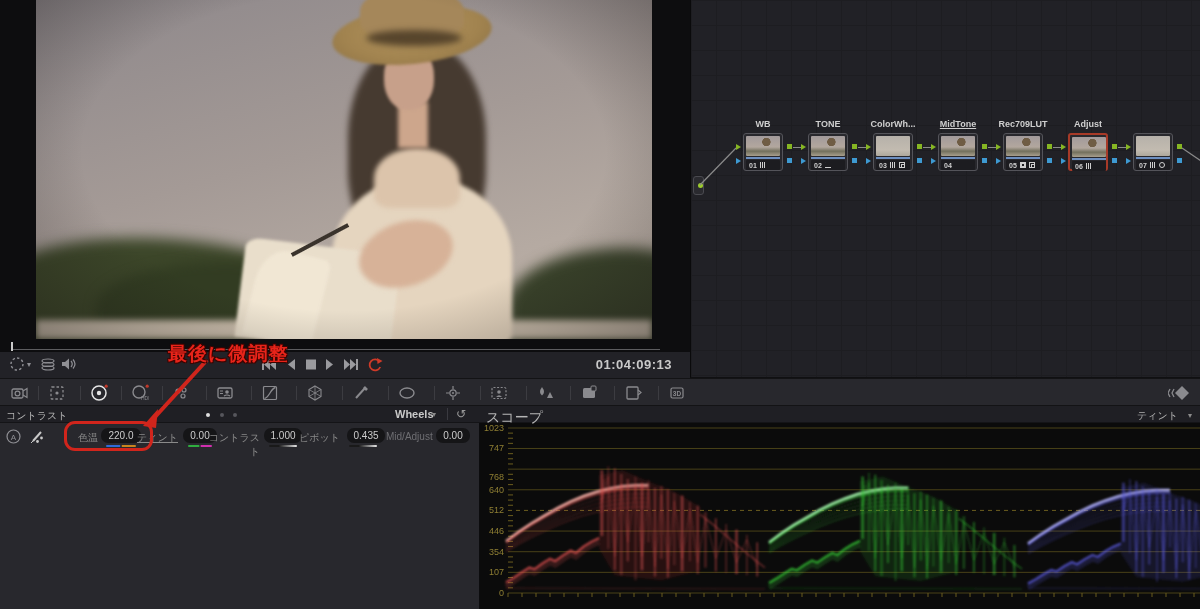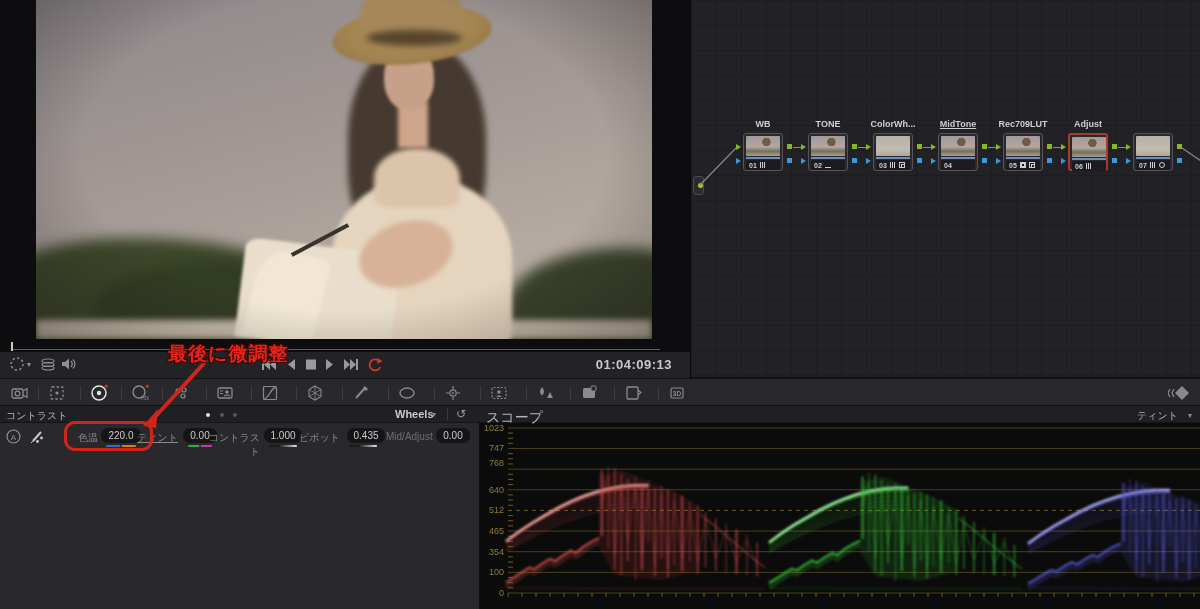--- a/index.html
+++ b/index.html
@@ -423,26 +423,26 @@
 
   <div class="abs" id="scope">
     <div id="scope-header">
       <div id="scope-title">スコープ</div>
       <div id="scope-mode">ティント</div>
       <div class="chev" style="right:8px;top:5px">▾</div>
     </div>
     <div id="scale-root">
         <div class="scalelabel abs" style="left: 0px; top: 17px;">1023</div>
         <div class="scalelabel abs" style="left: 0px; top: 37.4839px;">747</div>
-        <div class="scalelabel abs" style="left: 0px; top: 52px;">768</div>
+        <div class="scalelabel abs" style="left: 0px; top: 66px;">768</div>
         <div class="scalelabel abs" style="left: 0px; top: 78.7742px;">640</div>
         <div class="scalelabel abs" style="left: 0px; top: 99.4194px;">512</div>
-        <div class="scalelabel abs" style="left: 0px; top: 120.065px;">465</div>
+        <div class="scalelabel abs" style="left: 0px; top: 120.065px;">446</div>
         <div class="scalelabel abs" style="left: 0px; top: 140.71px;">354</div>
-        <div class="scalelabel abs" style="left: 0px; top: 161.355px;">100</div>
+        <div class="scalelabel abs" style="left: 0px; top: 161.355px;">107</div>
         <div class="scalelabel abs" style="left: 0px; top: 182px;">0</div>
       </div>
     <svg class="abs" id="scopesvg" style="left:0;top:17px" width="720" height="186">
         <g>
           <line x1="28" y1="5" x2="720" y2="5" stroke="#4a4218" stroke-width="1" stroke-dasharray="none"></line>
           <line x1="28" y1="25.48387096774192" x2="720" y2="25.48387096774192" stroke="#4a4218" stroke-width="1" stroke-dasharray="none"></line>
           <line x1="28" y1="46.12903225806451" x2="720" y2="46.12903225806451" stroke="#4a4218" stroke-width="1" stroke-dasharray="none"></line>
           <line x1="28" y1="66.7741935483871" x2="720" y2="66.7741935483871" stroke="#4a4218" stroke-width="1" stroke-dasharray="none"></line>
           <line x1="28" y1="87.41935483870968" x2="720" y2="87.41935483870968" stroke="#6b5d1e" stroke-width="1" stroke-dasharray="4 4"></line>
           <line x1="28" y1="108.06451612903226" x2="720" y2="108.06451612903226" stroke="#4a4218" stroke-width="1" stroke-dasharray="none"></line>

